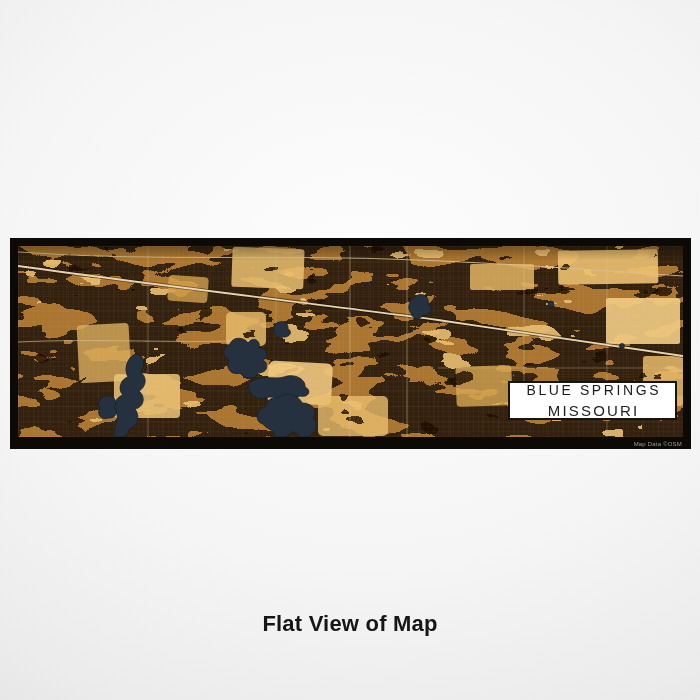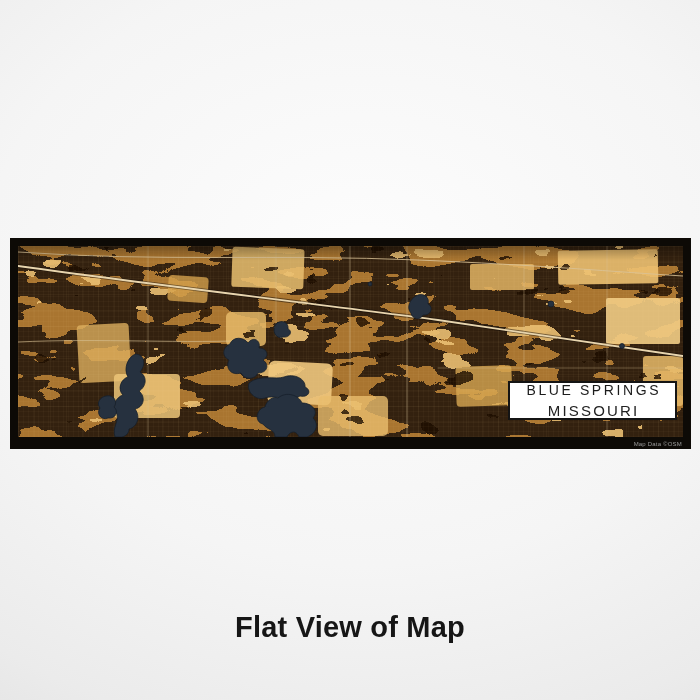--- a/index.html
+++ b/index.html
@@ -31,21 +31,21 @@
   .title-state{
     font-size:15px;letter-spacing:2.2px;padding-left:2.2px;
     color:#222222;line-height:1;font-weight:400;white-space:nowrap;
   }
   .attribution{
     position:absolute;right:9px;bottom:2px;z-index:3;
     font-size:6px;line-height:1;color:#9b9b9b;letter-spacing:0.2px;
   }
   .caption{
     position:absolute;left:0;top:611px;width:100%;text-align:center;
-    font-size:29px;font-weight:700;color:#161616;letter-spacing:0.2px;
+    font-size:22px;font-weight:700;color:#161616;letter-spacing:0.2px;
   }
 </style>
 </head>
 <body>
 
 <div class="stage">
 
   <div class="map-frame">
     <div class="map-inner">
 

